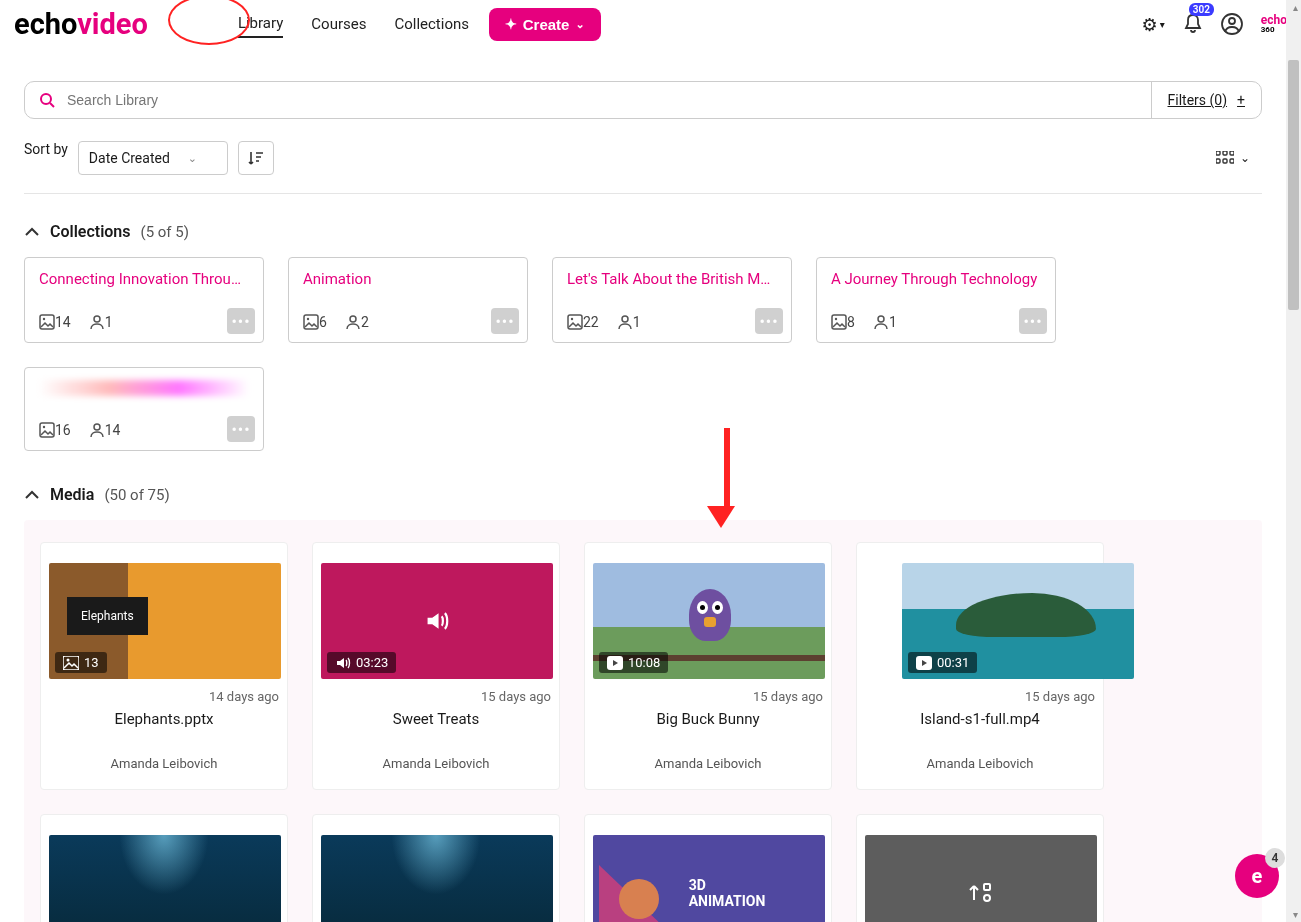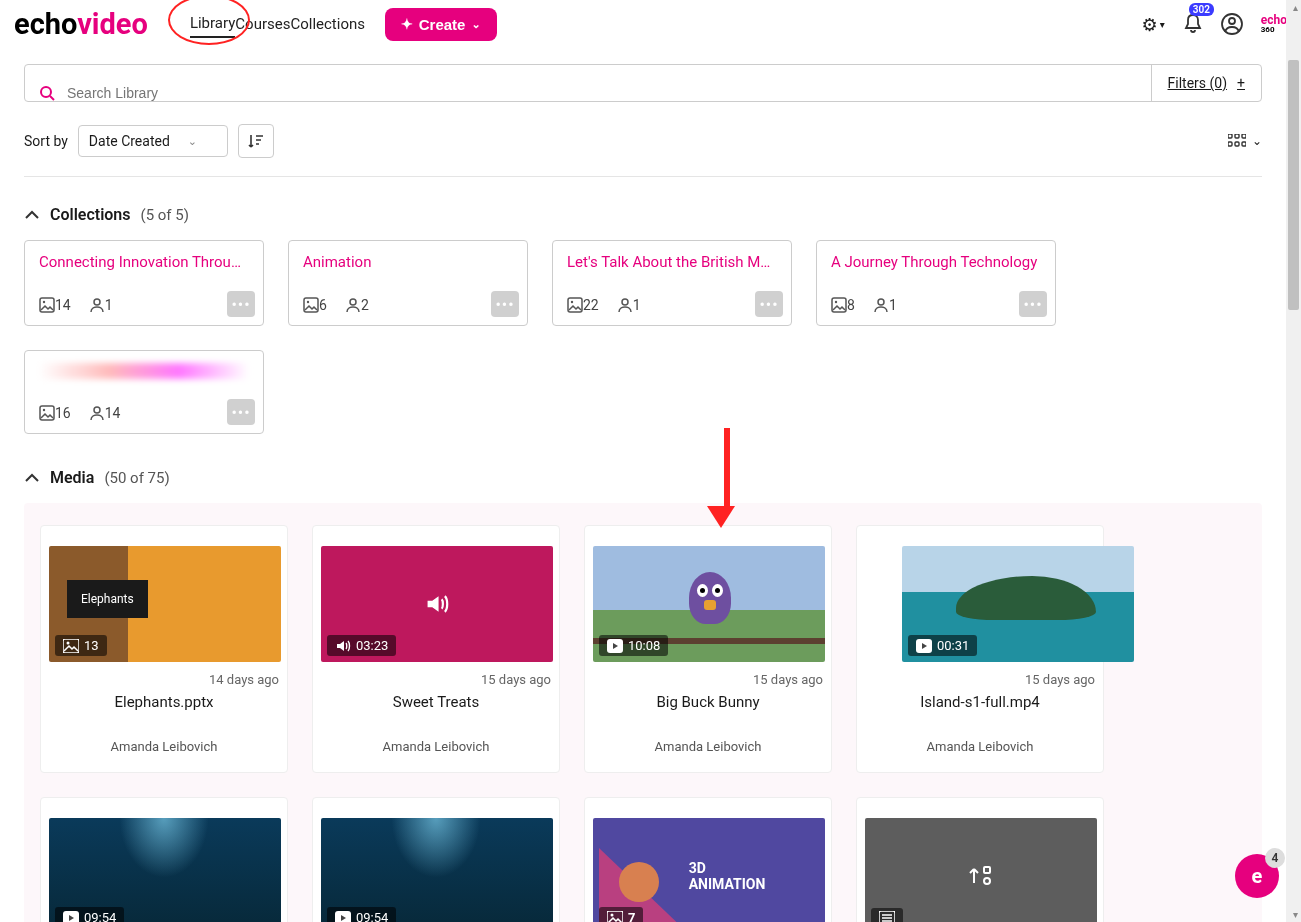--- a/index.html
+++ b/index.html
@@ -7,43 +7,43 @@
 .container { width: 1301px; height: 922px; position: relative; overflow: hidden; }
 .scroll-track { position: absolute; right: 0; top: 0; width: 15px; height: 922px; background: #f0f0f0; }
 .scroll-thumb { position: absolute; right: 2px; top: 60px; width: 11px; height: 250px; background: #c0c0c0; border-radius: 2px; }
 .scroll-arrow-up { position: absolute; right: 3px; top: 2px; color: #888; font-size: 10px; }
 .scroll-arrow-down { position: absolute; right: 3px; bottom: 2px; color: #888; font-size: 10px; }
 
 .topbar { display: flex; align-items: center; height: 48px; padding: 0 14px 0 14px; }
 .logo { font-size: 29px; font-weight: 700; margin-right: 42px; }
 .logo .black { color: #000; }
 .logo .pink { color: #e6007e; }
-.nav { display: flex; align-items: center; }
+.nav { display: flex; gap: 28px; align-items: center; margin-left: 48px; }
 .nav-item { font-size: 15px; color: #222; cursor: pointer; padding: 4px 0; }
 .nav-item.active { border-bottom: 2px solid #222; }
 .circle-annot { position: absolute; left: 168px; top: -5px; width: 82px; height: 50px; border: 2px solid #ff2222; border-radius: 50%; pointer-events: none; }
 .create-btn { background: #e6007e; color: #fff; border: none; border-radius: 8px; padding: 8px 16px; font-size: 15px; font-weight: 600; display: inline-flex; align-items: center; gap: 6px; margin-left: 20px; cursor: pointer; }
 .create-btn .wand { font-size: 14px; }
 .create-btn .chev { font-size: 11px; }
 .top-right { margin-left: auto; display: flex; align-items: center; gap: 18px; }
 .gear-wrap { display: flex; align-items: center; gap: 2px; cursor: pointer; font-size: 18px; }
 .bell-wrap { position: relative; cursor: pointer; }
 .bell-badge { position: absolute; top: -10px; left: 6px; background: #3b3bff; color: #fff; font-size: 10px; padding: 1px 4px; border-radius: 6px; font-weight: 600; }
 .echo360 { font-size: 12px; color: #e6007e; font-weight: 700; line-height: 0.9; }
 .echo360 .sub { font-size: 8px; color: #000; display: block; }
 
 .main { padding: 16px 24px 0 24px; width: 1286px; }
-.search-row { display: flex; border: 1px solid #ccc; border-radius: 4px; height: 38px; align-items: flex-end; }
+.search-row { display: flex; border: 1px solid #ccc; border-radius: 10px; height: 38px; align-items: center; margin-top: 17px; }
 .search-icon { color: #e6007e; margin: 0 12px 0 14px; font-size: 16px; }
 .search-input { flex: 1; border: none; outline: none; font-size: 14px; }
 .filters-cell { border-left: 1px solid #ccc; padding: 0 16px; height: 100%; display: flex; align-items: center; gap: 10px; cursor: pointer; }
 .filters-cell span { text-decoration: underline; font-size: 14px; }
 .plus { font-size: 18px; font-weight: 400; }
 
-.sortrow { display: flex; align-items: center; margin: 22px 0 18px 0; }
+.sortrow { display: flex; margin: 22px 12px 18px 0; }
 .sortrow .lbl { font-size: 14px; margin-right: 10px; }
 .sort-select { border: 1px solid #ccc; border-radius: 4px; padding: 7px 30px 7px 10px; font-size: 14px; position: relative; background: #fff; display: flex; align-items: center; gap: 18px; cursor: pointer; }
 .sort-select .chev { font-size: 11px; color: #888; }
 .sort-dir { border: 1px solid #ccc; border-radius: 4px; width: 36px; height: 34px; display: flex; align-items: center; justify-content: center; margin-left: 10px; cursor: pointer; }
 .view-toggle { margin-left: auto; display: flex; align-items: center; gap: 6px; cursor: pointer; }
 
 .divider { height: 1px; background: #e5e5e5; margin: 8px 0 28px 0; }
 
 .section-hdr { display: flex; align-items: center; gap: 10px; margin-bottom: 16px; }
 .caret { font-size: 13px; cursor: pointer; }

